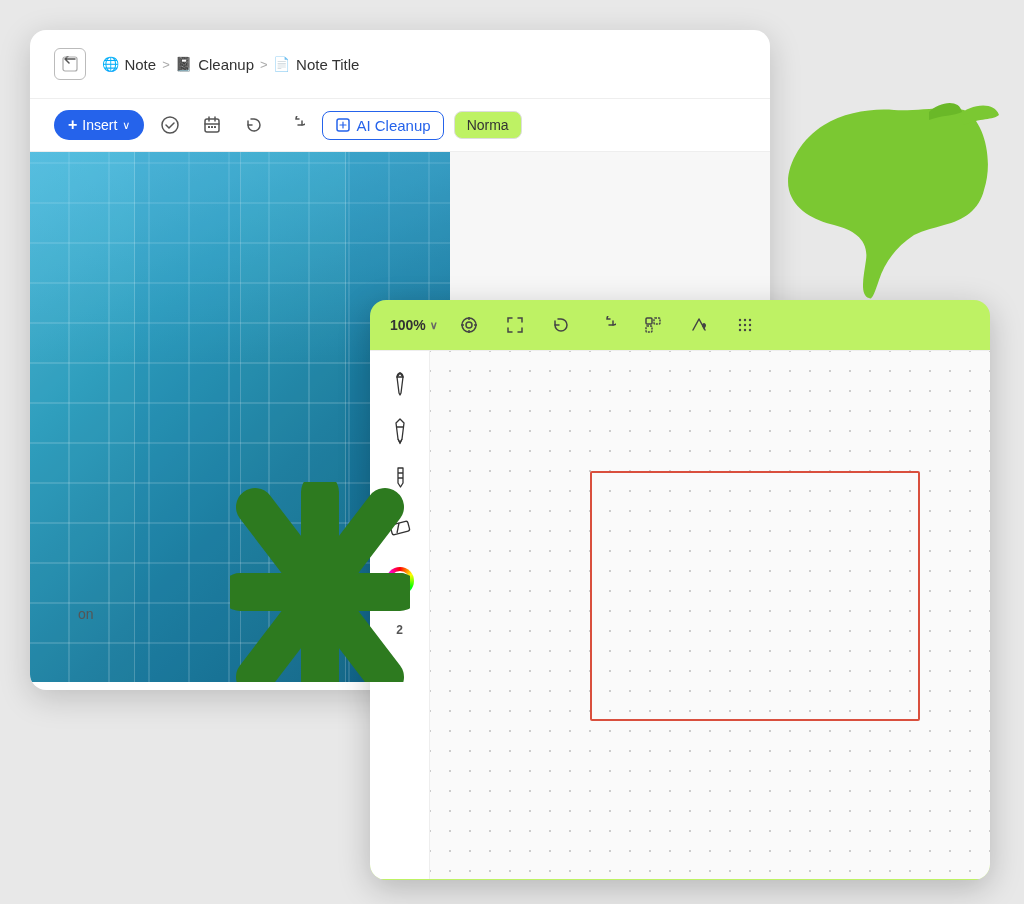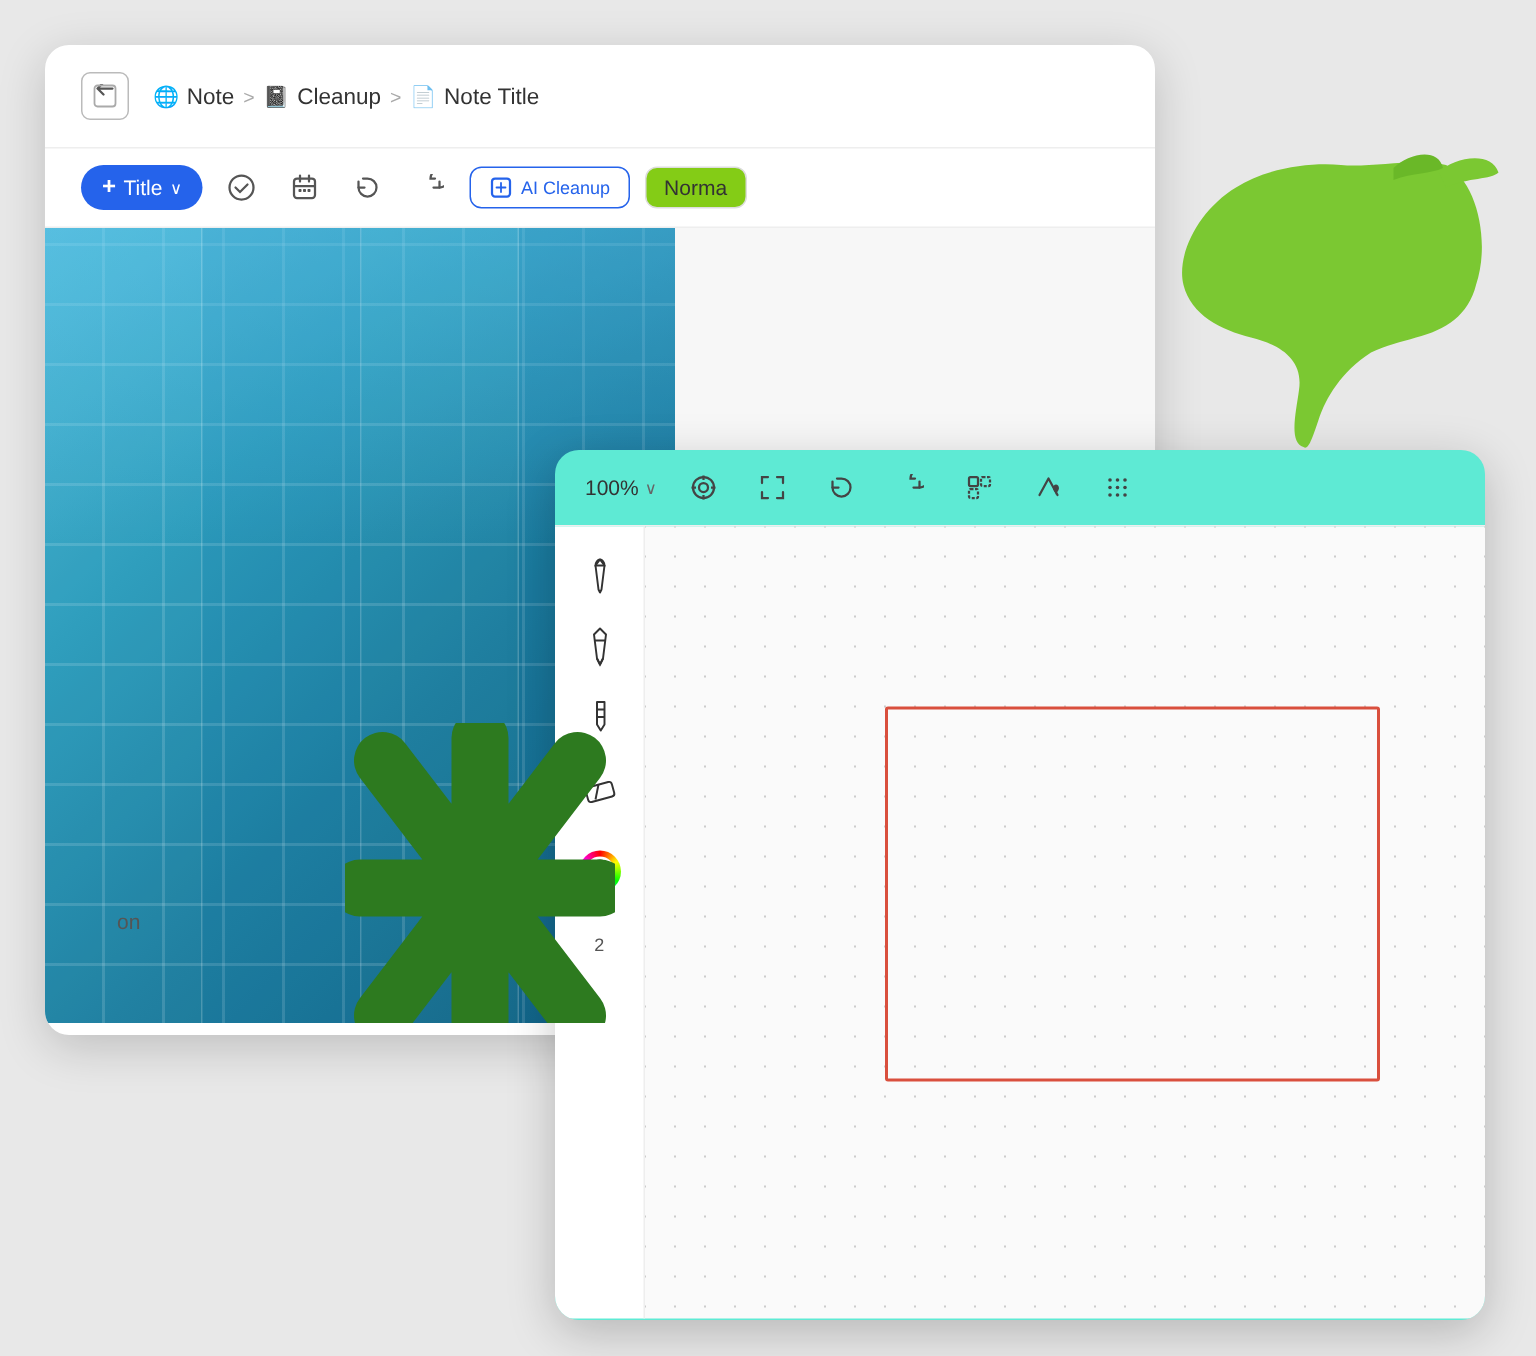--- a/index.html
+++ b/index.html
@@ -111,31 +111,31 @@
 
     .ai-cleanup-btn {
       display: flex;
       align-items: center;
       gap: 5px;
       border: 1.5px solid #2563eb;
       color: #2563eb;
       background: #fff;
       border-radius: 8px;
       padding: 5px 12px;
-      font-size: 12px;
+      font-size: 15px;
       cursor: pointer;
       font-weight: 500;
     }
 
     .normal-dropdown {
       border: 1.5px solid #ddd;
       border-radius: 8px;
       padding: 5px 12px;
       font-size: 14px;
-      background: #84cc16;
+      background: #bef264;
       cursor: pointer;
       color: #333;
     }
 
     .note-content {
       width: 100%;
       height: calc(100% - 130px);
       background: #f7f7f7;
       position: relative;
       overflow: hidden;
@@ -209,25 +209,26 @@
       height: 100%;
     }
 
     
     .drawing-card {
       position: absolute;
       top: 300px;
       left: 370px;
       width: 620px;
       height: 580px;
-      background: #5eead4;
+      background: #bef264;
       border-radius: 16px;
       box-shadow: 0 8px 32px rgba(0,0,0,0.22);
       overflow: hidden;
       z-index: 5;
+      font-weight: bold;
     }
 
     .drawing-toolbar {
       display: flex;
       align-items: center;
       padding: 10px 20px;
       border-bottom: 1px solid #eee;
       gap: 16px;
     }
 
@@ -375,21 +376,21 @@
       <div class="breadcrumb-item">
         <span class="bc-icon">📄</span>
         <span>Note Title</span>
       </div>
     </div>
   </div>
 
   <div class="note-toolbar">
     <button class="insert-btn">
       <span class="plus-icon">+</span>
-      <span>Title</span>
+      <span>Insert</span>
       <span style="font-size:11px;">∨</span>
     </button>
 
     <button class="toolbar-btn">
       <svg width="18" height="18" viewBox="0 0 18 18" fill="none">
         <circle cx="9" cy="9" r="8" stroke="#555" stroke-width="1.5"></circle>
         <path d="M5 9l3 3 5-5" stroke="#555" stroke-width="1.5" stroke-linecap="round"></path>
       </svg>
     </button>
 

